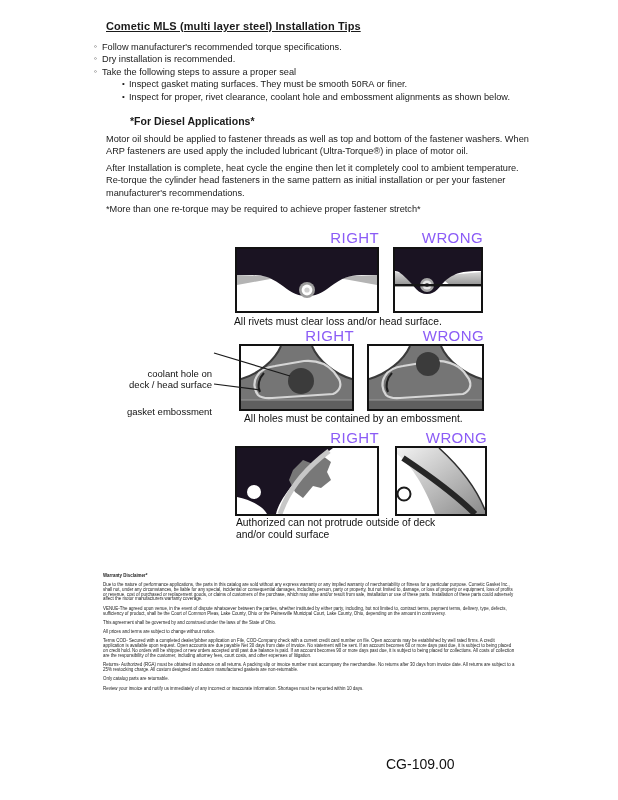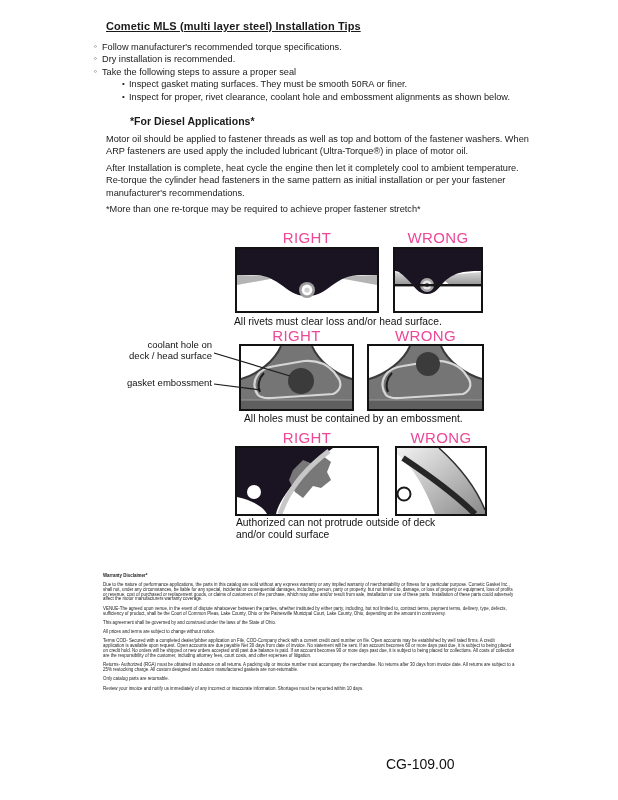--- a/index.html
+++ b/index.html
@@ -14,23 +14,23 @@
     text-decoration:underline;letter-spacing:.1px;
   }
   .bullets{left:94px;top:41px;width:440px;font-size:9.2px;line-height:12.4px;}
   .b-row{white-space:nowrap;}
   .b-mark{display:inline-block;width:8px;font-size:8px;vertical-align:top;}
   .sub{padding-left:28px;}
   .sub .b-mark{width:7px;}
   .sec-head{left:106px;top:115px;font-size:10.5px;font-weight:bold;margin-left:24px;}
   .body-p{left:106px;width:428px;font-size:9.2px;line-height:12.4px;}
   
-  .rw-label{font-size:15px;letter-spacing:.4px;text-align:center;color:#ec4899;}
+  .rw-label{font-size:15px;letter-spacing:.4px;text-align:right;color:#8b5cf6;}
   .caption{font-size:10.3px;color:#111;line-height:12px;}
-  .ann{font-size:9.5px;text-align:right;line-height:10.5px;color:#111;}
+  .ann{font-size:9.5px;text-align:right;line-height:10.5px;color:#111;margin-top:29px;}
   
   .panel{border:2px solid #121212;background:#fff;box-sizing:border-box;}
   .panel svg{display:block;}
   
   .fineprint{left:103px;top:573px;width:414px;}
   .fp-inner{
     width:828px;transform:scale(.5);transform-origin:0 0;
     font-size:8.9px;line-height:9.6px;color:#222;
   }
   .fp-inner p{margin:0 0 9px 0;}

